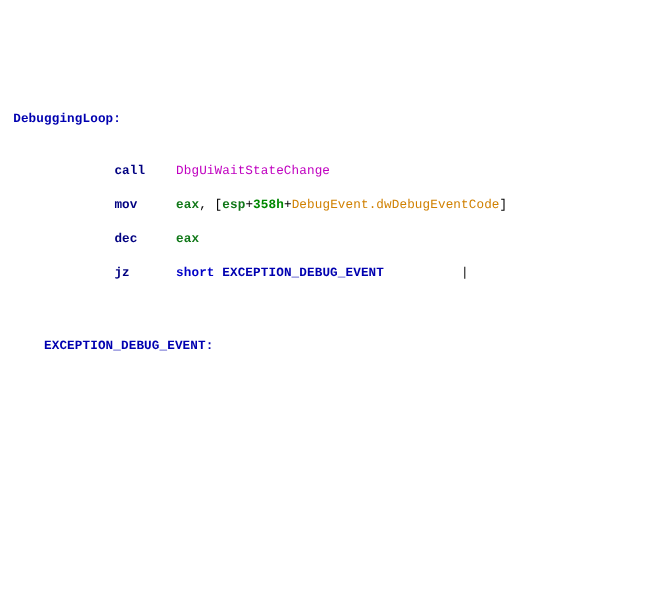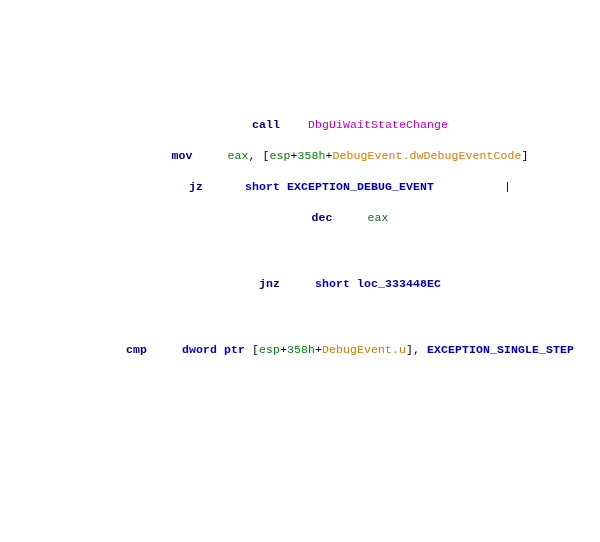--- a/index.html
+++ b/index.html
@@ -7,51 +7,51 @@
       font-family: 'Courier New', monospace;
       font-size: 11.5px;
       background: #ffffff;
       padding: 8px 4px;
       white-space: pre;
       letter-spacing: 0.1px;
       line-height: 1.35;
     }
     .line { display: block; }
     .indent0 { padding-left: 8px; }
-    .indent1 { padding-left: 100px; text-align: center; }
+    .indent1 { padding-left: 100px; }
     .indent2 { padding-left: 36px; }
     .label { color: #0000b0; font-weight: bold; }
     .mn { color: #000080; font-weight: bold; }
     .fn { color: #c000c0; }
-    .reg { color: #107818; font-weight: normal; }
+    .reg { color: #107818; font-weight: bold; }
     .sym { color: #d08000; }
-    .num { color: #008800; font-weight: normal; }
+    .num { color: #008800; font-weight: bold; }
     .kw { color: #0000c8; font-weight: bold; }
     .plain { color: #000000; }
     .pipe { color: #000000; }
     .blank { height: 4px; }
   </style>
 </head>
 <body>
 
 
 
 <div>
 
+<div class="line indent0"><span class="label">DebuggingLoop:</span></div>
 
 <div class="line indent1"><span class="mn">call</span>    <span class="fn">DbgUiWaitStateChange</span></div>
 <div class="line indent1"><span class="mn">mov</span>     <span class="reg">eax</span><span class="plain">, [</span><span class="reg">esp</span><span class="plain">+</span><span class="num">358h</span><span class="plain">+</span><span class="sym">DebugEvent.dwDebugEventCode</span><span class="plain">]</span></div>
+<div class="line indent1"><span class="mn">dec</span>     <span class="reg">eax</span></div>
 <div class="line indent1"><span class="mn">jz</span>      <span class="kw">short</span> <span class="label">EXCEPTION_DEBUG_EVENT</span>          <span class="pipe">|</span></div>
-<div class="line indent1"><span class="mn">dec</span>     <span class="reg">eax</span></div>
 
 <div class="blank"></div>
-<div class="line indent1"><span class="mn">jnz</span>     <span class="kw">short</span> <span class="label">loc_333448EC</span></div>
+<div class="line indent2"><span class="label">EXCEPTION_DEBUG_EVENT:</span></div>
 
 <div class="blank"></div>
-<div class="line indent1"><span class="mn">cmp</span>     <span class="kw">dword ptr</span> <span class="plain">[</span><span class="reg">esp</span><span class="plain">+</span><span class="num">358h</span><span class="plain">+</span><span class="sym">DebugEvent.u</span><span class="plain">], </span><span class="label">EXCEPTION_SINGLE_STEP</span></div>
 
 
 
 
 
 
 
 
 
 

